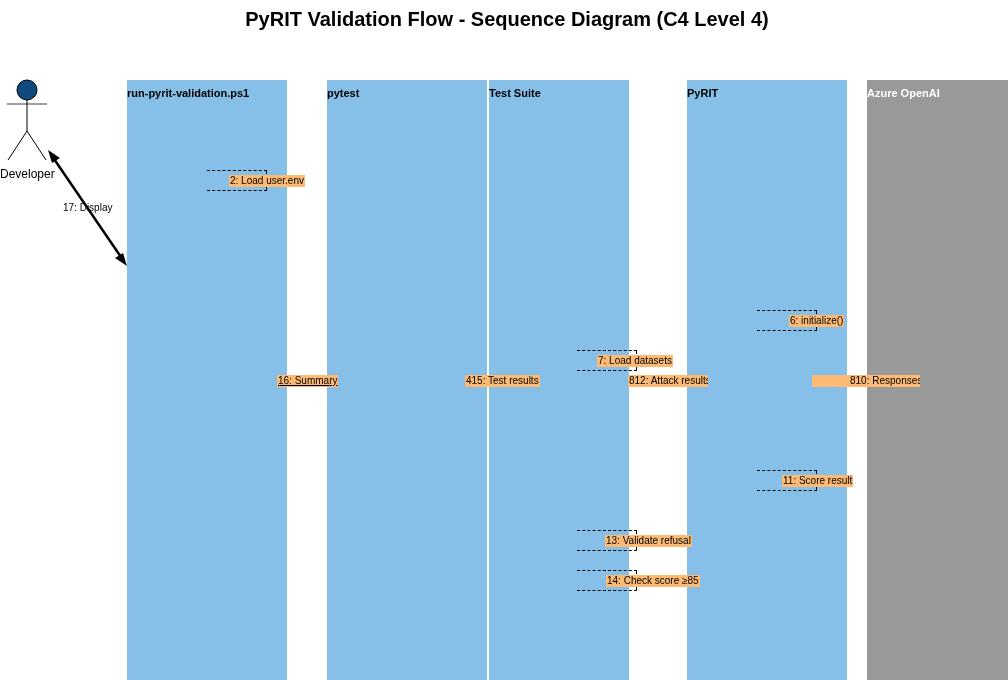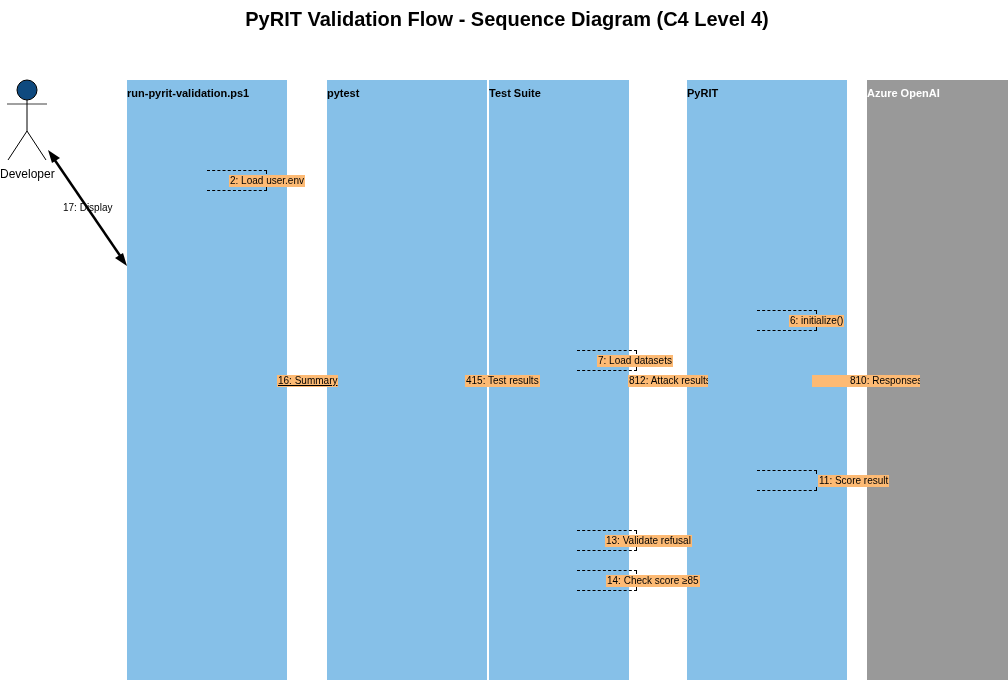--- a/index.html
+++ b/index.html
@@ -62,21 +62,21 @@
 <div class="selfmsg" style="left:207px; top:170px;"></div>
 <div class="msglbl" style="left:229px; top:175px;">2: Load user.env</div>
 
 <div class="selfmsg" style="left:757px; top:310px;"></div>
 <div class="msglbl" style="left:789px; top:315px;text-align:right;">6: initialize()</div>
 
 <div class="selfmsg" style="left:577px; top:350px;"></div>
 <div class="msglbl" style="left:597px; top:355px;">7: Load datasets</div>
 
 <div class="selfmsg" style="left:757px; top:470px;"></div>
-<div class="msglbl" style="left:782px; top:475px;margin-left:36px;">11: Score result</div>
+<div class="msglbl" style="left:782px; top:475px;">11: Score result</div>
 
 <div class="selfmsg" style="left:577px; top:530px;"></div>
 <div class="msglbl" style="left:605px; top:535px;">13: Validate refusal</div>
 
 <div class="selfmsg" style="left:577px; top:570px;"></div>
 <div class="msglbl" style="left:606px; top:575px;">14: Check score ≥85</div>
 
 <div class="msglbl" style="left:277px; top:375px;text-decoration:underline;">16: Summary</div>
 <div class="msglbl" style="left:450px; top:375px;margin-left:15px;">415: Test results</div>
 <div class="msglbl" style="left:628px; top:375px; width:78px; overflow:hidden;">812: Attack results</div>

